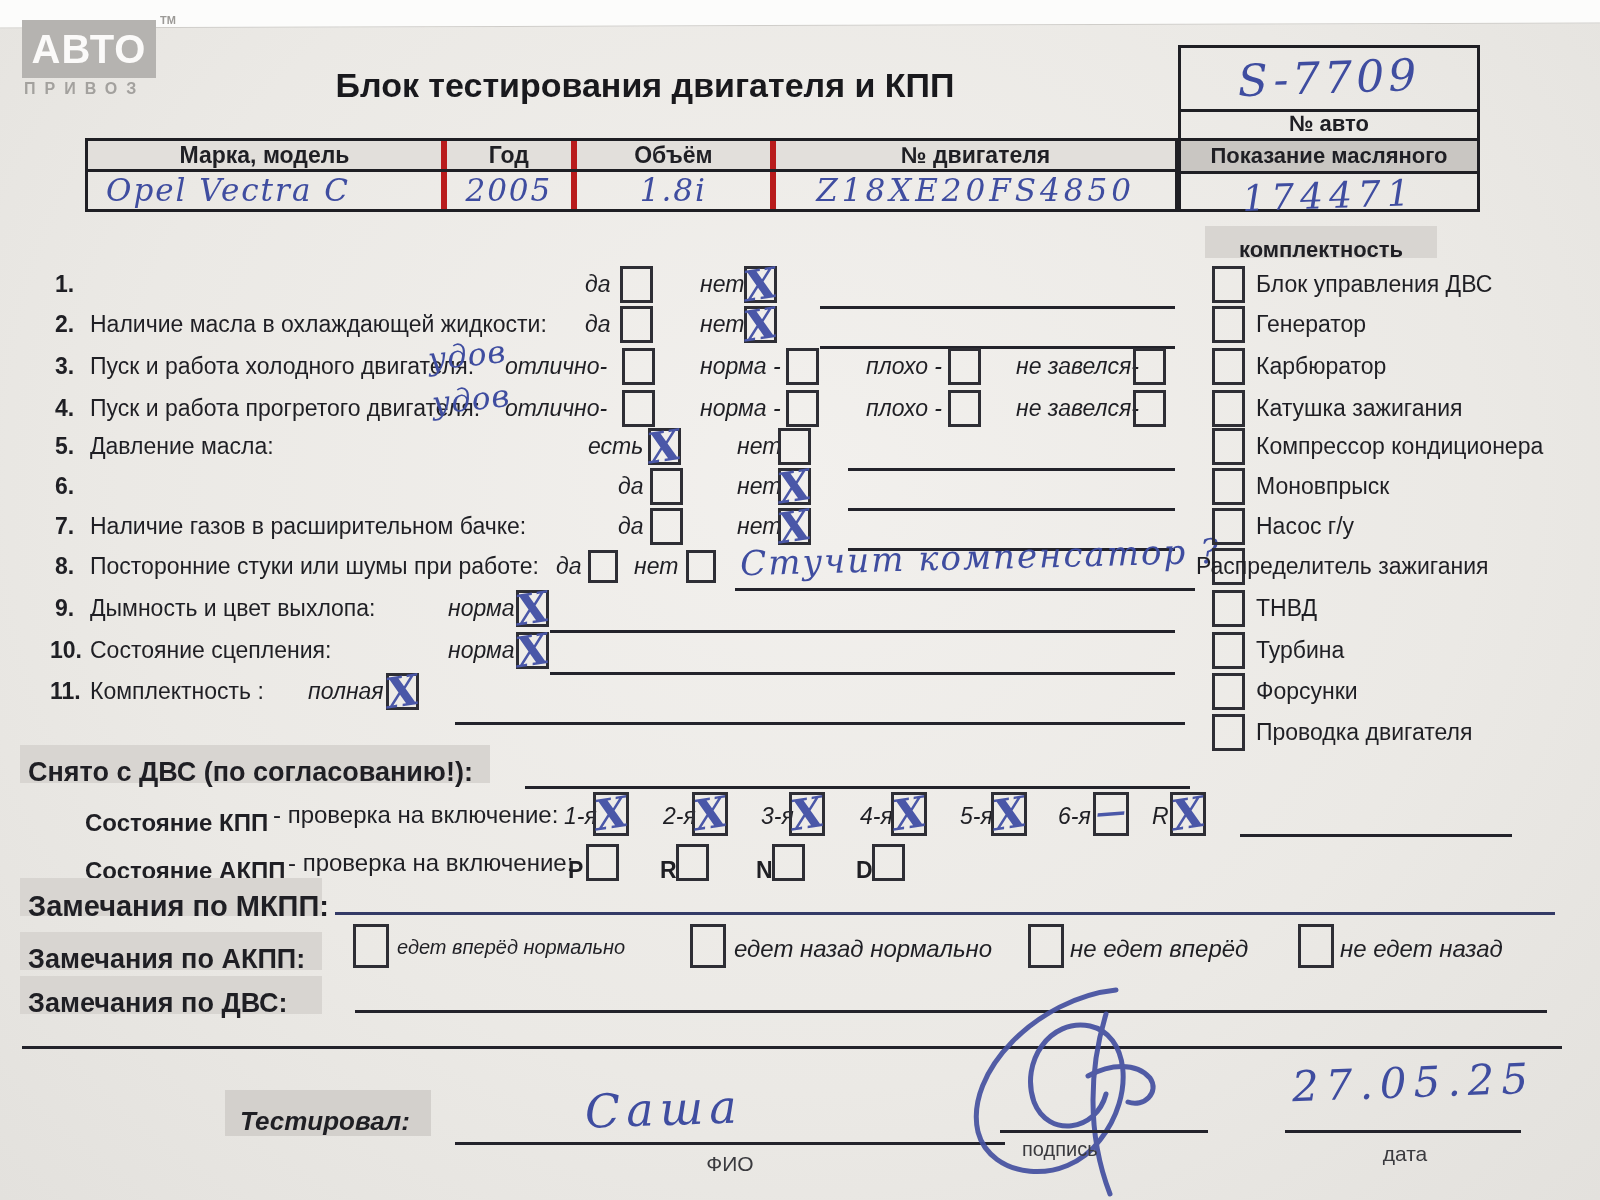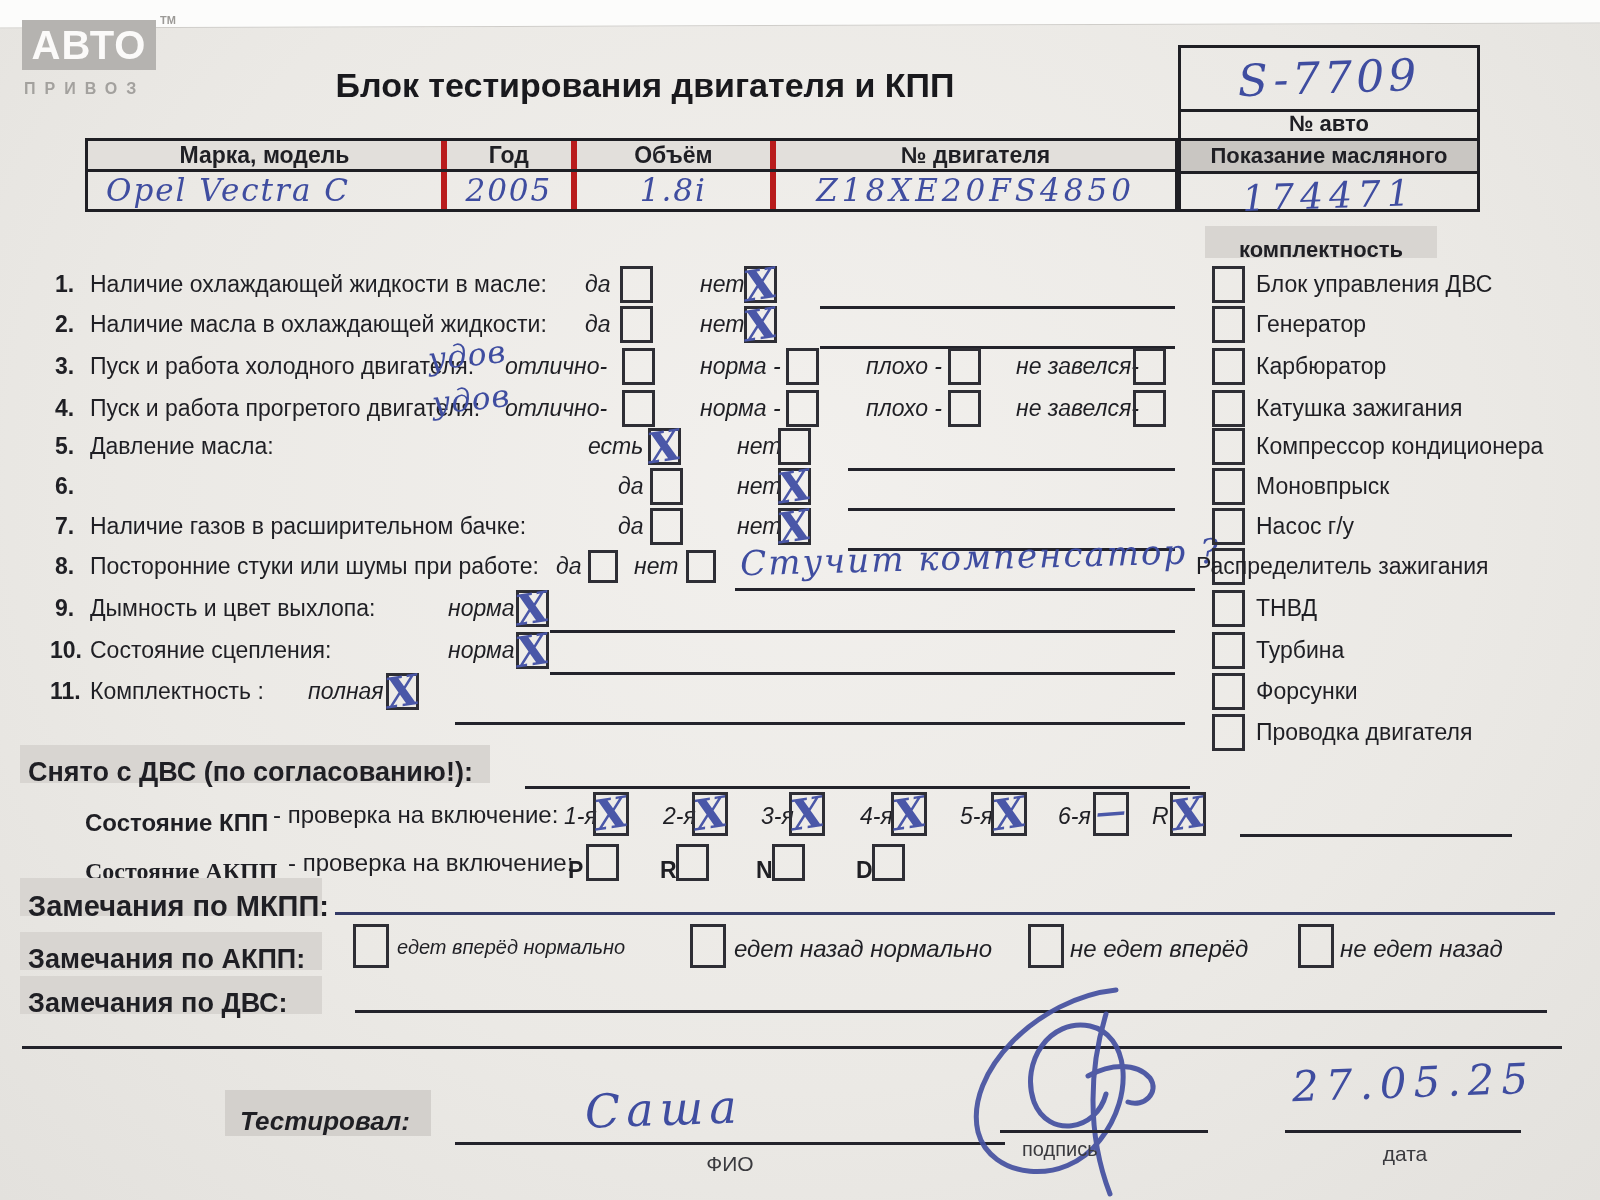--- a/index.html
+++ b/index.html
@@ -48,21 +48,21 @@
   .vt .td.c2{width:130px;}
   .vt .td.c3{width:200px;}
   .vt .td.c4{width:400px;}
   .vt .th{font-weight:bold;font-size:23px;}
   .vt .hwv{font-size:31px;letter-spacing:2px;}
   .refbox{position:absolute;left:1178px;top:45px;width:302px;height:167px;border:3px solid #1f1f24;}
   .refbox .div1{position:absolute;left:0;top:61px;width:100%;border-top:3px solid #1f1f24;}
   .refbox .odoh{position:absolute;left:0;top:90px;width:100%;height:36px;background:#c9c6c2;
      border-top:3px solid #1f1f24;border-bottom:3px solid #1f1f24;display:flex;align-items:center;justify-content:center;font-weight:bold;font-size:22px;}
   .caption{position:absolute;font-size:21px;color:#3a3a3e;}
-  .logo-block{position:absolute;left:22px;top:20px;width:134px;height:50px;background:#b5b3b0;
+  .logo-block{position:absolute;left:22px;top:20px;width:134px;height:58px;background:#b5b3b0;
      display:flex;align-items:center;justify-content:center;}
   .logo-block span{color:#fbfaf9;font-weight:bold;font-size:40px;letter-spacing:1px;font-family:"Liberation Sans",sans-serif;}
   .logo-tm{position:absolute;left:160px;top:14px;font-size:11px;color:#9c9a97;font-weight:bold;}
   .logo-sub{position:absolute;left:24px;top:80px;width:132px;font-size:16px;font-weight:bold;color:#a3a19e;letter-spacing:9px;}
   .title{position:absolute;left:300px;top:66px;width:690px;text-align:center;font-size:34px;font-weight:bold;color:#19191d;}
   .note3{position:absolute;font-size:31px;transform:rotate(-6deg);letter-spacing:1px;}
 </style>
 </head>
 <body>
 
@@ -97,21 +97,20 @@
     <div class="td c3 hw hwv">1.8i</div>
     <div class="td c4 hw hwv" style="letter-spacing:4px;">Z18XE20FS4850</div>
   </div>
 </div>
 
 <div class="band" style="left:1205px;top:226px;width:232px;height:32px;"></div>
 <div class="lbl b" style="left:1205px;top:230px;width:232px;text-align:center;font-size:22px;">комплектность</div>
 
 <div class="row" style="top:266px">
   <span class="lbl num" style="left:55px">1.</span>
-  <span class="lbl" style="left:90px">Наличие охлаждающей жидкости в масле:</span>
   <span class="lbl it" style="left:585px">да</span>
   <div class="cb" style="left:620px"></div>
   <span class="lbl it" style="left:700px">нет</span>
   <div class="cb" style="left:744px">
       <span class="mark">X</span>
     </div>
   <div class="fill-line" style="left:820px;width:355px;"></div>
 </div>
 
 <div class="row" style="top:306px">
@@ -311,21 +310,21 @@
       <span class="mark dash">—</span>
     </div>
   <span class="lbl it" style="left:1152px;top:12px;">R</span>
   <div class="cb tall" style="left:1170px">
       <span class="mark">X</span>
     </div>
   <div class="fill-line" style="left:1240px;top:42px;width:272px;"></div>
 </div>
 
 <div class="row" style="top:842px;height:46px;">
-  <span class="lbl b" style="left:85px;top:8px;font-size:24px;font-family:Liberation Serif, serif;">Состояние АКПП</span>
+  <span class="lbl b" style="left:85px;top:8px;font-size:24px;">Состояние АКПП</span>
   <span class="lbl" style="left:288px;top:8px;font-size:24px;"> - проверка на включение:</span>
   <span class="lbl b" style="left:568px;top:8px;">P</span>
   <div class="cb" style="left:586px;top:2px;"></div>
   <span class="lbl b" style="left:660px;top:8px;">R</span>
   <div class="cb" style="left:676px;top:2px;"></div>
   <span class="lbl b" style="left:756px;top:8px;">N</span>
   <div class="cb" style="left:772px;top:2px;"></div>
   <span class="lbl b" style="left:856px;top:8px;">D</span>
   <div class="cb" style="left:872px;top:2px;"></div>
 </div>

